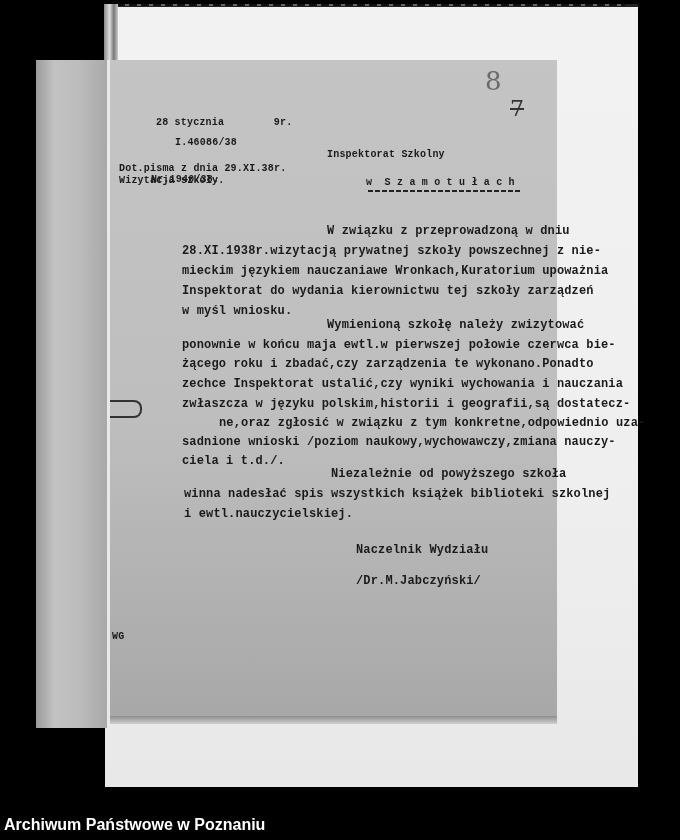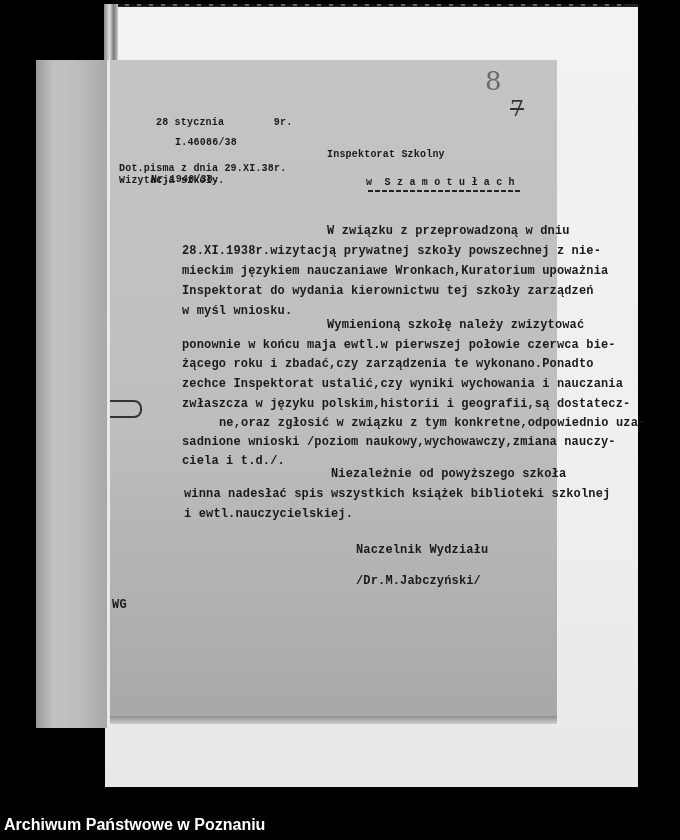--- a/index.html
+++ b/index.html
@@ -97,15 +97,15 @@
 <div class="body-line" style="left:182px; top:435px;">sadnione wnioski /poziom naukowy,wychowawczy,zmiana nauczy-</div>
 <div class="body-line" style="left:182px; top:454px;">ciela i t.d./.</div>
 
 <div class="body-line" style="left:331px; top:467px;">Niezależnie od powyższego szkoła</div>
 <div class="body-line" style="left:184px; top:487px;">winna nadesłać spis wszystkich książek biblioteki szkolnej</div>
 <div class="body-line" style="left:184px; top:507px;">i ewtl.nauczycielskiej.</div>
 
 <div class="body-line" style="left:356px; top:543px;">Naczelnik Wydziału</div>
 <div class="body-line" style="left:356px; top:574px;text-align:right;">/Dr.M.Jabczyński/</div>
 
-<div class="doc-text" style="left:112px; top:599px; font-size:12px;">WG</div>
+<div class="doc-text" style="left:112px; top:631px; font-size:10px;">WG</div>
 
 <div class="footer">Archiwum Państwowe w Poznaniu</div>
 
 </body></html>

